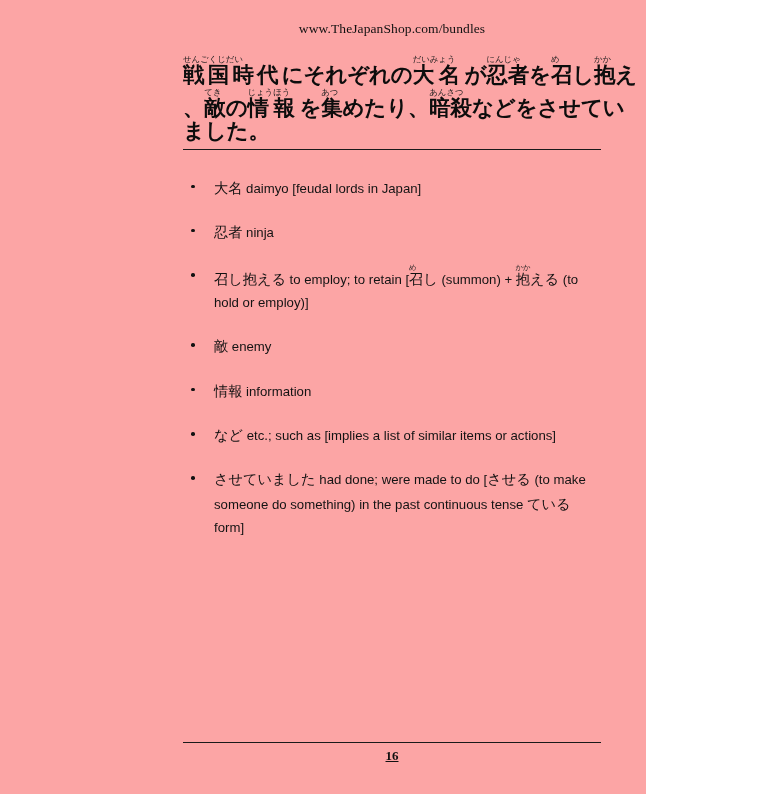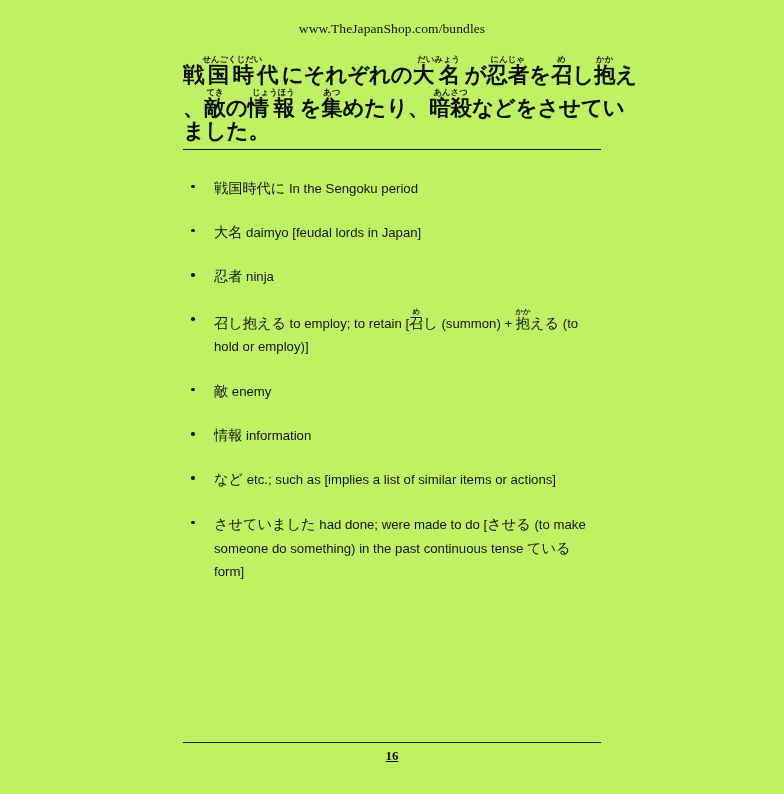--- a/index.html
+++ b/index.html
@@ -11,24 +11,24 @@
   body {
     width: 784px;
     height: 794px;
     font-family: "Liberation Sans", sans-serif;
     color: #181818;
     -webkit-font-smoothing: antialiased;
   }
 
   .page {
     position: relative;
-    width: 784px;
+    width: 646px;
     height: 794px;
     box-sizing: border-box;
-    background: #bef264;
+    background: #fca5a5;
   }
 
   
   .running-header {
     position: absolute;
     top: 21px;
     left: 0;
     width: 784px;
     text-align: center;
     font-family: "Liberation Serif", "DejaVu Serif", serif;
@@ -62,26 +62,26 @@
     margin-bottom: 2px;
   }
   .hline:last-child { margin-bottom: 0; }
 
   ruby {
     ruby-position: over;
     -webkit-ruby-position: before;
   }
   rt {
     font-size: 8.2px;
-    font-weight: bold;
+    font-weight: normal;
     font-family: "DejaVu Sans", "Liberation Sans", sans-serif;
     letter-spacing: 0;
     line-height: 1.05;
     color: #1d1d1d;
-    text-align: center;
+    text-align: left;
   }
   .heading rt { font-size: 8.4px; }
   
   .wide { letter-spacing: 4.5px; }
   .wide2 { letter-spacing: 3.2px; }
 
   
   .bullets {
     list-style: none;
     margin: 26px 0 0 0;
@@ -157,24 +157,20 @@
       <span class="hline">
         <span>、</span><ruby><span>敵</span><rt>てき</rt></ruby><span>の</span><ruby class="wide"><span>情報</span><rt>じょうほう</rt></ruby><span>を</span><ruby><span>集</span><rt>あつ</rt></ruby><span>めたり、</span><ruby><span>暗殺</span><rt>あんさつ</rt></ruby><span>などをさせてい</span>
       </span>
 
       <span class="hline">ました。</span>
 
     </div>
 
     <ul class="bullets">
 
-      <li>
-        <span class="jp">戦国時代に</span>
-        <span class="en">In the Sengoku period</span>
-      </li>
 
 
       <li>
         <span class="jp">大名</span>
         <span class="en">daimyo [feudal lords in Japan]</span>
       </li>
 
       <li>
         <span class="jp">忍者</span>
         <span class="en">ninja</span>

